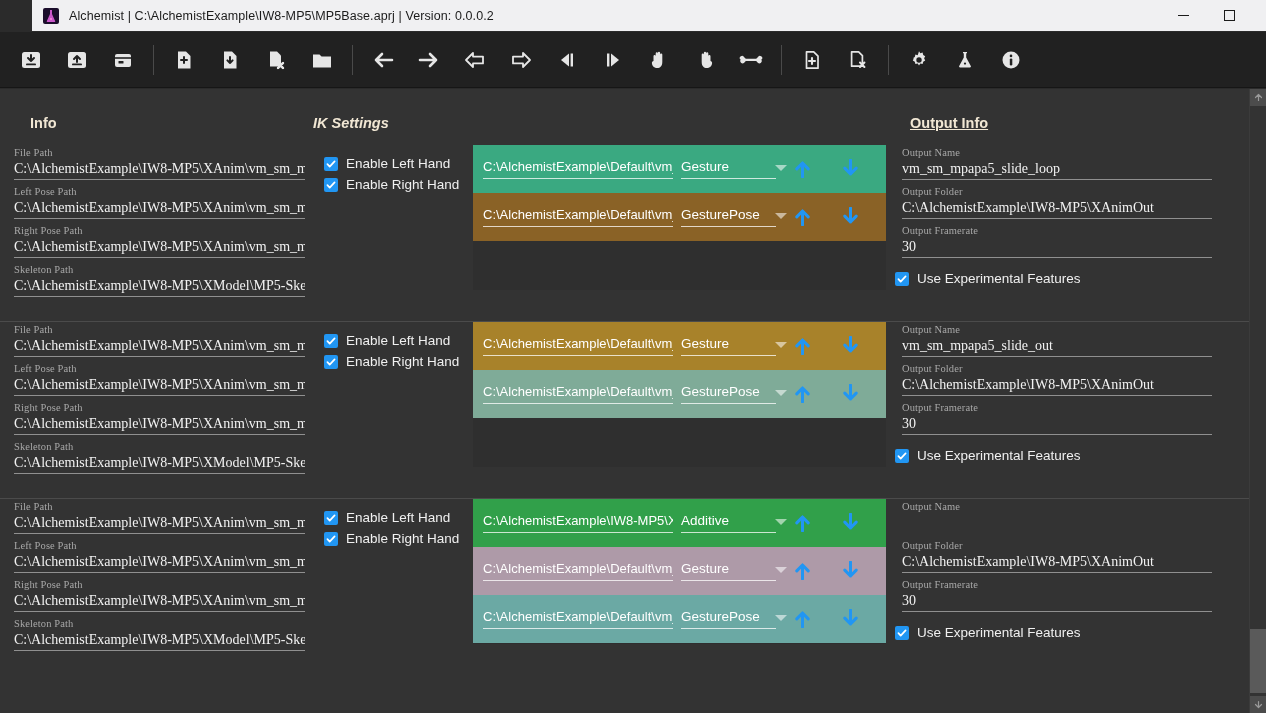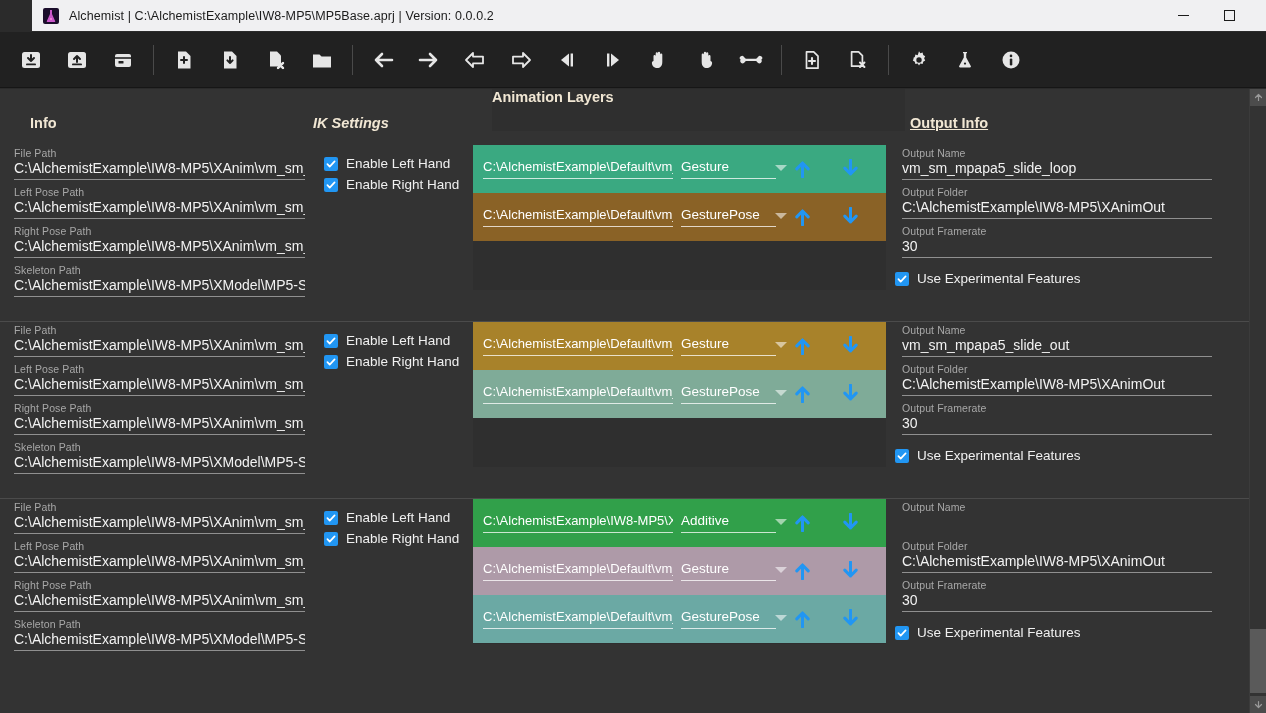--- a/index.html
+++ b/index.html
@@ -81,21 +81,21 @@
 
   
   .row{
     position:relative;
     border-bottom:1px solid #4b4b4b;
   }
   .row:last-child{ border-bottom:none; }
   .row-inner{ position:relative; }
 
   
-  .field{ position:absolute; }
+  .field{ position:absolute;font-family:Liberation Serif, serif; }
   .field-label{
     font-size:10.5px;color:#a8a8a8;
     line-height:12px;white-space:nowrap;
     letter-spacing:.1px;
   }
   .field-value{
     font-size:14px;color:#f2f2f2;
     line-height:19px;
     white-space:nowrap;overflow:hidden;
     border-bottom:1px solid #909090;
@@ -340,21 +340,20 @@
       </svg>
   </div>
 </div>
 
 <div class="content">
   <div class="scroll-area">
 
     <div class="headers">
       <div class="hdr file">Info</div>
       <div class="hdr ik">IK Settings</div>
-      <div class="hdr layers">Animation Layers</div>
       <div class="hdr out">Output Info</div>
     </div>
 
     <div id="rows-host">
         <div class="row" style="height:177px;">
           <div class="row-inner" style="height:176px;">
             <div class="col-file">
               <div class="field" style="top:2px;">
                 <div class="field-label">File Path</div>
                 <div class="field-value">C:\AlchemistExample\IW8-MP5\XAnim\vm_sm_mpapa5_slide_loop.xanim_bin</div>

